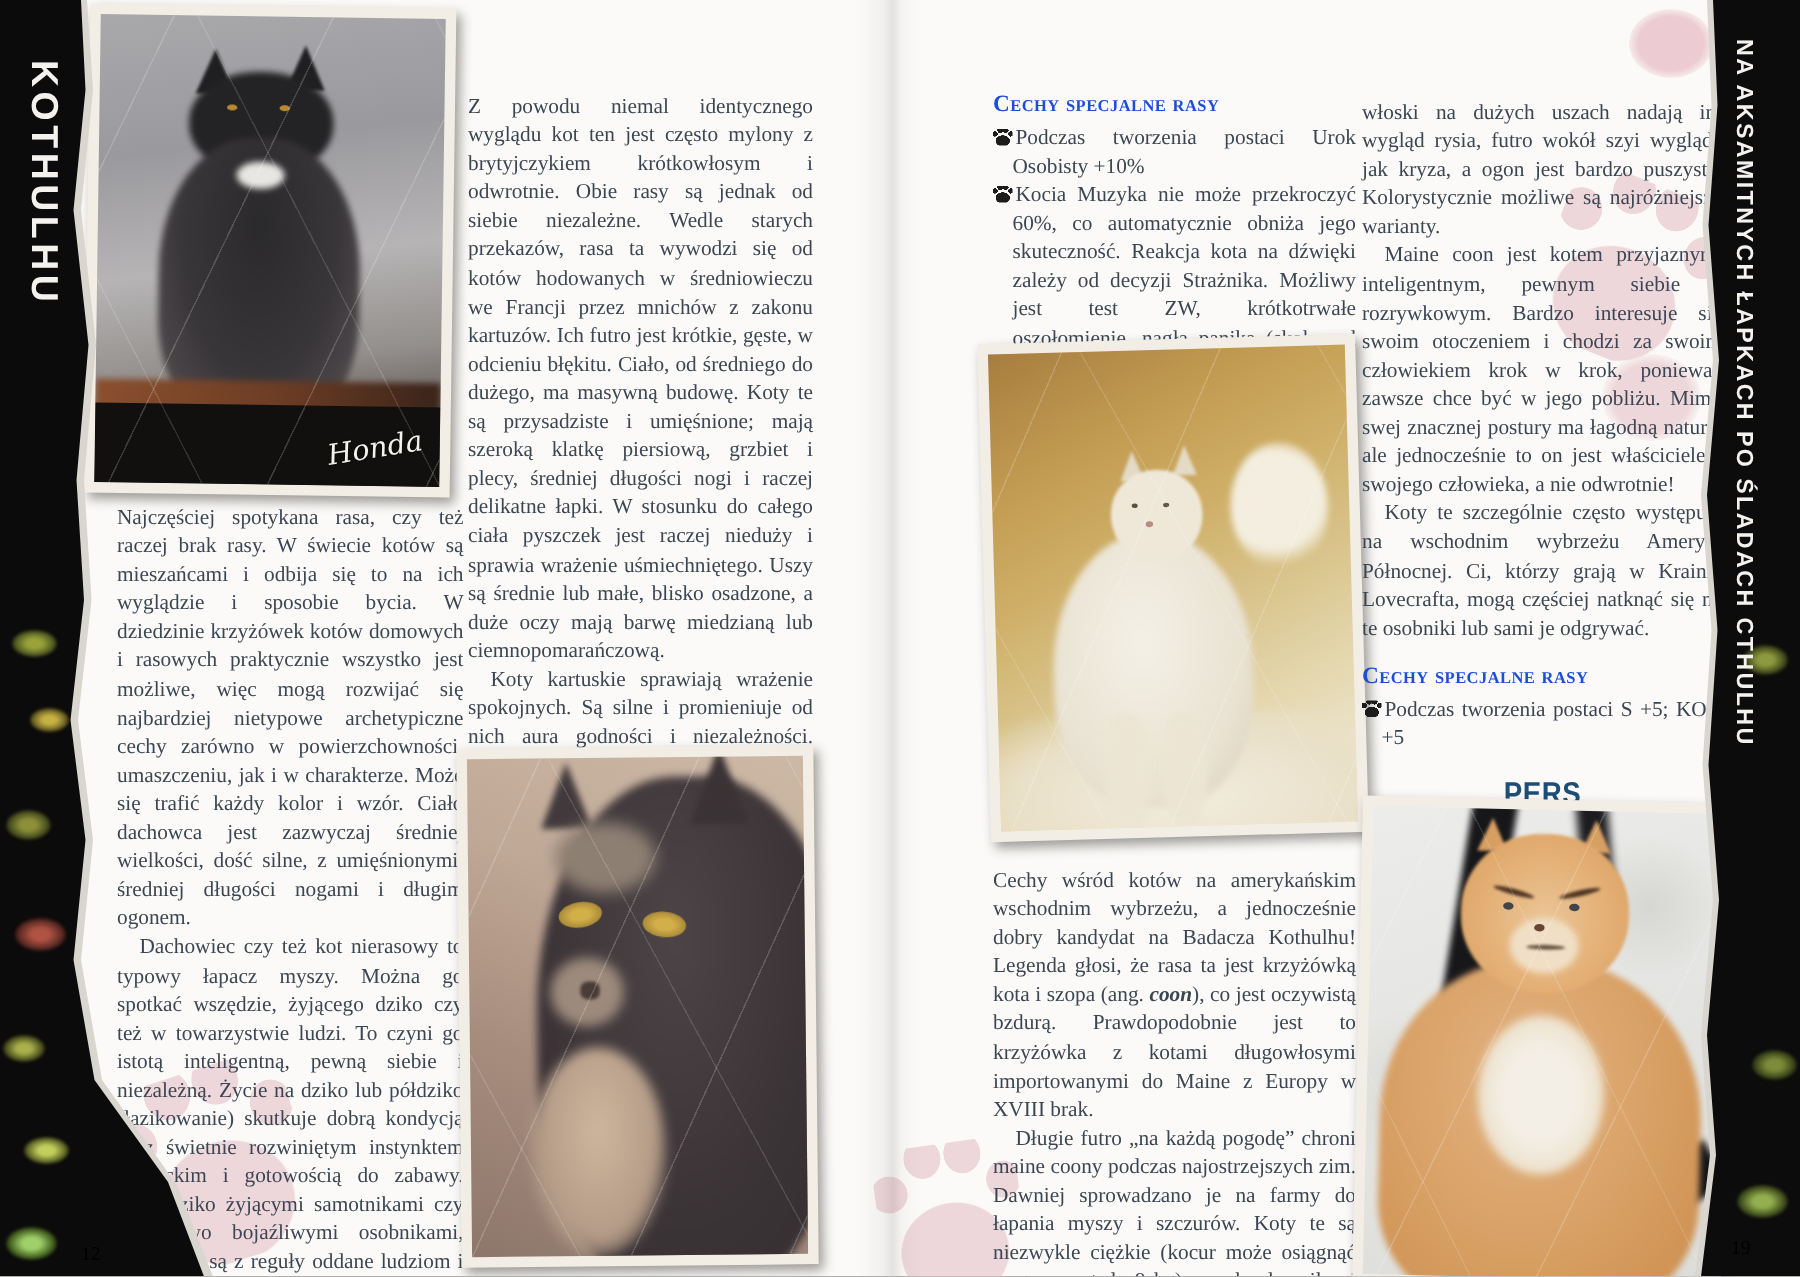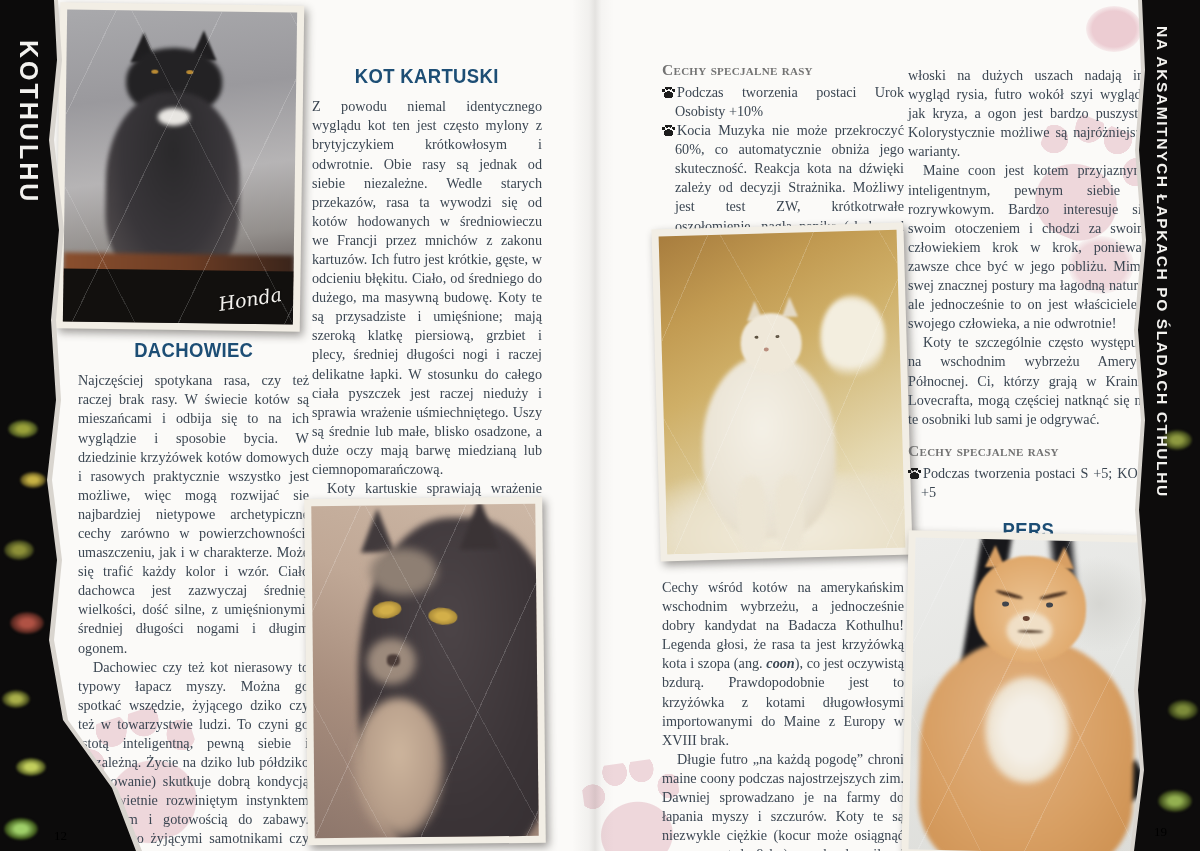--- a/index.html
+++ b/index.html
@@ -42,21 +42,21 @@
   .pagenum-12{left:54px;top:828px;}
   .pagenum-13{left:1154px;top:824px;}
 
   
   .col{position:absolute;color:#3b4652;font-size:14.2px;line-height:1.345;text-align:justify;}
   .col p{margin:0;}
   .col p.indent{text-indent:15px;}
   .h-center{text-align:center;margin:0 0 7px;}
   .h-race{display:inline-block;font-family:"Liberation Sans",sans-serif;font-weight:bold;
     color:#1d4e75;font-size:21px;letter-spacing:.4px;transform:scaleX(.88);transform-origin:center;white-space:nowrap;}
-  .h-cechy{font-variant:small-caps;font-weight:bold;color:#737373;font-size:15.5px;
+  .h-cechy{font-variant:small-caps;font-weight:bold;color:#1d4ed8;font-size:15.5px;
     letter-spacing:.3px;margin:12px 0 2px;text-align:left;font-family:Liberation Serif, serif;}
   .bullet{padding-left:13px;text-indent:-13px;margin:0;}
   .paw-icon{display:inline-block;width:13px;height:11px;margin-right:2px;vertical-align:-1px;text-indent:0;
     background:
       radial-gradient(ellipse 37% 34% at 50% 72%, #1c1c1c 97%, transparent 100%),
       radial-gradient(ellipse 15% 16% at 10% 30%, #1c1c1c 97%, transparent 100%),
       radial-gradient(ellipse 15% 17% at 37% 8%,  #1c1c1c 97%, transparent 100%),
       radial-gradient(ellipse 15% 17% at 65% 8%,  #1c1c1c 97%, transparent 100%),
       radial-gradient(ellipse 14% 16% at 91% 30%, #1c1c1c 97%, transparent 100%);}
   .it{font-style:italic;font-weight:bold;}
@@ -160,28 +160,26 @@
       <div class="shape eye-l"></div>
       <div class="shape eye-r"></div>
       <div class="shape ground-warm"></div>
       <div class="shape ground"></div>
       <div class="scratches"></div>
       <div class="sig">Honda</div>
     </div>
   </div>
 
   <div class="col" style="left:78px;top:336px;width:231px;">
-    <div class="h-center"><span class="h-race">DACHOWIEC</span></div>
     <p>Najczęściej spotykana rasa, czy też raczej brak rasy. W świecie kotów są mieszańcami i odbija się to na ich wyglądzie i sposobie bycia. W dziedzinie krzyżówek kotów domowych i rasowych praktycznie wszystko jest możliwe, więc mogą rozwijać się najbardziej nietypowe archetypiczne cechy zarówno w powierzchowności, umaszczeniu, jak i w charakterze. Może się trafić każdy kolor i wzór. Ciało dachowca jest zazwyczaj średniej wielkości, dość silne, z umięśnionymi, średniej długości nogami i długim ogonem.</p>
     <p class="indent">Dachowiec czy też kot nierasowy to typowy łapacz myszy. Można go spotkać wszędzie, żyjącego dziko czy też w towarzystwie ludzi. To czyni go istotą inteligentną, pewną siebie i niezależną. Życie na dziko lub półdziko (łazikowanie) skutkuje dobrą kondycją oraz świetnie rozwiniętym instynktem łowieckim i gotowością do zabawy. Poza dziko żyjącymi samotnikami czy wyjątkowo bojaźliwymi osobnikami, dachowce są z reguły oddane ludziom i często prowadzą leniwy tryb życia.</p>
 
   </div>
 
   <div class="col" style="left:312px;top:62px;width:230px;">
-    <div class="h-center"><span class="h-race">KOT KARTUSKI</span></div>
     <p>Z powodu niemal identycznego wyglądu kot ten jest często mylony z brytyjczykiem krótkowłosym i odwrotnie. Obie rasy są jednak od siebie niezależne. Wedle starych przekazów, rasa ta wywodzi się od kotów hodowanych w średniowieczu we Francji przez mnichów z zakonu kartuzów. Ich futro jest krótkie, gęste, w odcieniu błękitu. Ciało, od średniego do dużego, ma masywną budowę. Koty te są przysadziste i umięśnione; mają szeroką klatkę piersiową, grzbiet i plecy, średniej długości nogi i raczej delikatne łapki. W stosunku do całego ciała pyszczek jest raczej nieduży i sprawia wrażenie uśmiechniętego. Uszy są średnie lub małe, blisko osadzone, a duże oczy mają barwę miedzianą lub ciemnopomarańczową.</p>
     <p class="indent">Koty kartuskie sprawiają wrażenie spokojnych. Są silne i promieniuje od nich aura godności i niezależności. Mimo to bardzo się przywiązują do swojego człowieka i okazują mu czułość, nie będąc jednocześnie natrętnymi. Paleta ich cech charakteru sięga od szlachetnego majestatu aż po żywiołową błazenadę. Mają cichy głos, nigdy nie usłyszy się od nich głośnego miauku. Na głośne dźwięki reagują większym lękiem niż inne rasy.</p>
   </div>
 
   <div class="photo ph2" style="left:306px;top:498px;width:224px;height:332px;transform:rotate(-0.6deg);">
     <div class="photo-img">
       <div class="shape mass"></div>
       <div class="shape ear-l"></div>
       <div class="shape ear-r"></div>
       <div class="shape brow"></div>

